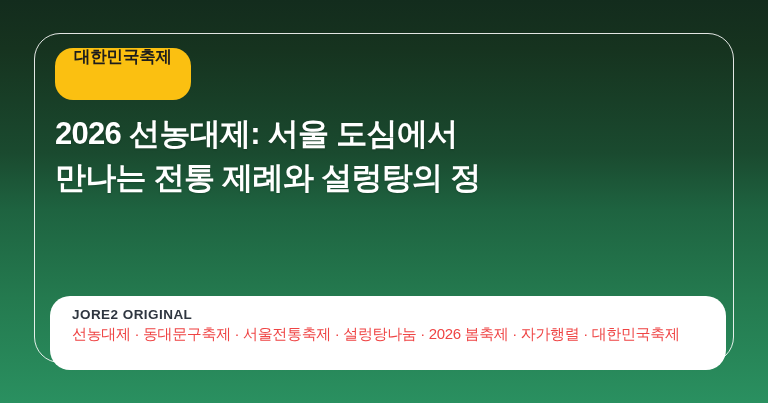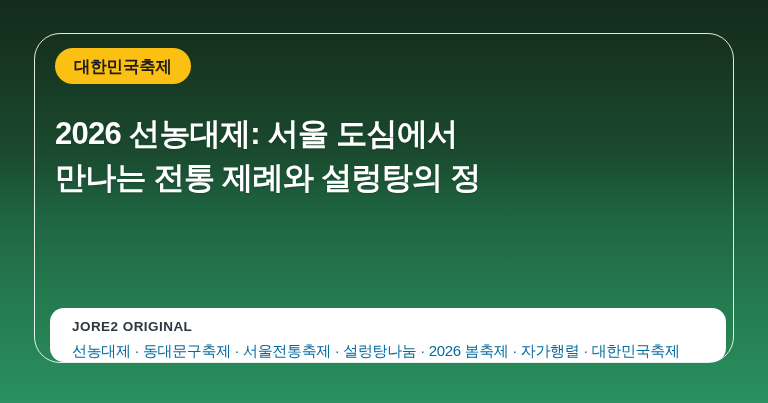--- a/index.html
+++ b/index.html
@@ -34,24 +34,23 @@
     border-radius: 26px;
     box-sizing: border-box;
     pointer-events: none;
   }
 
   
   #badge {
     position: absolute;
     left: 55px;
     top: 48px;
-    height: 36px;
+    height: 52px;
     padding: 0 19px;
     display: flex;
-    align-items: center;
     background: #fbc011;
     border-radius: 18px;
     color: #1d1d1d;
     font-size: 16.5px;
     font-weight: bold;
     letter-spacing: -0.2px;
     line-height: 1;
     white-space: nowrap;
   }
 
@@ -67,42 +66,41 @@
     line-height: 1.42;
     letter-spacing: -0.7px;
     white-space: pre-line;
     text-shadow: 0 1px 2px rgba(0,0,0,0.18);
   }
 
   
   #footer-card {
     position: absolute;
     left: 50px;
-    top: 308px;
+    top: 296px;
     width: 676px;
-    height: 54px;
+    height: 74px;
     background: #ffffff;
-    border-radius: 14px;
+    border-radius: 20px;
     overflow: hidden;
     box-sizing: border-box;
     padding: 11px 0 0 22px;
   }
 
   #brand-label {
     color: #2f3640;
     font-size: 13.5px;
     font-weight: bold;
     letter-spacing: 0.45px;
     line-height: 1.25;
     white-space: nowrap;
   }
 
   #tag-list {
-    margin-top: 5px;
-    color: #0369a1;
+    color: #ef4444;
     font-size: 15px;
     letter-spacing: -0.35px;
     line-height: 1.3;
     white-space: nowrap;
   }
 </style>
 </head>
 <body>
 
 <div id="stage">

